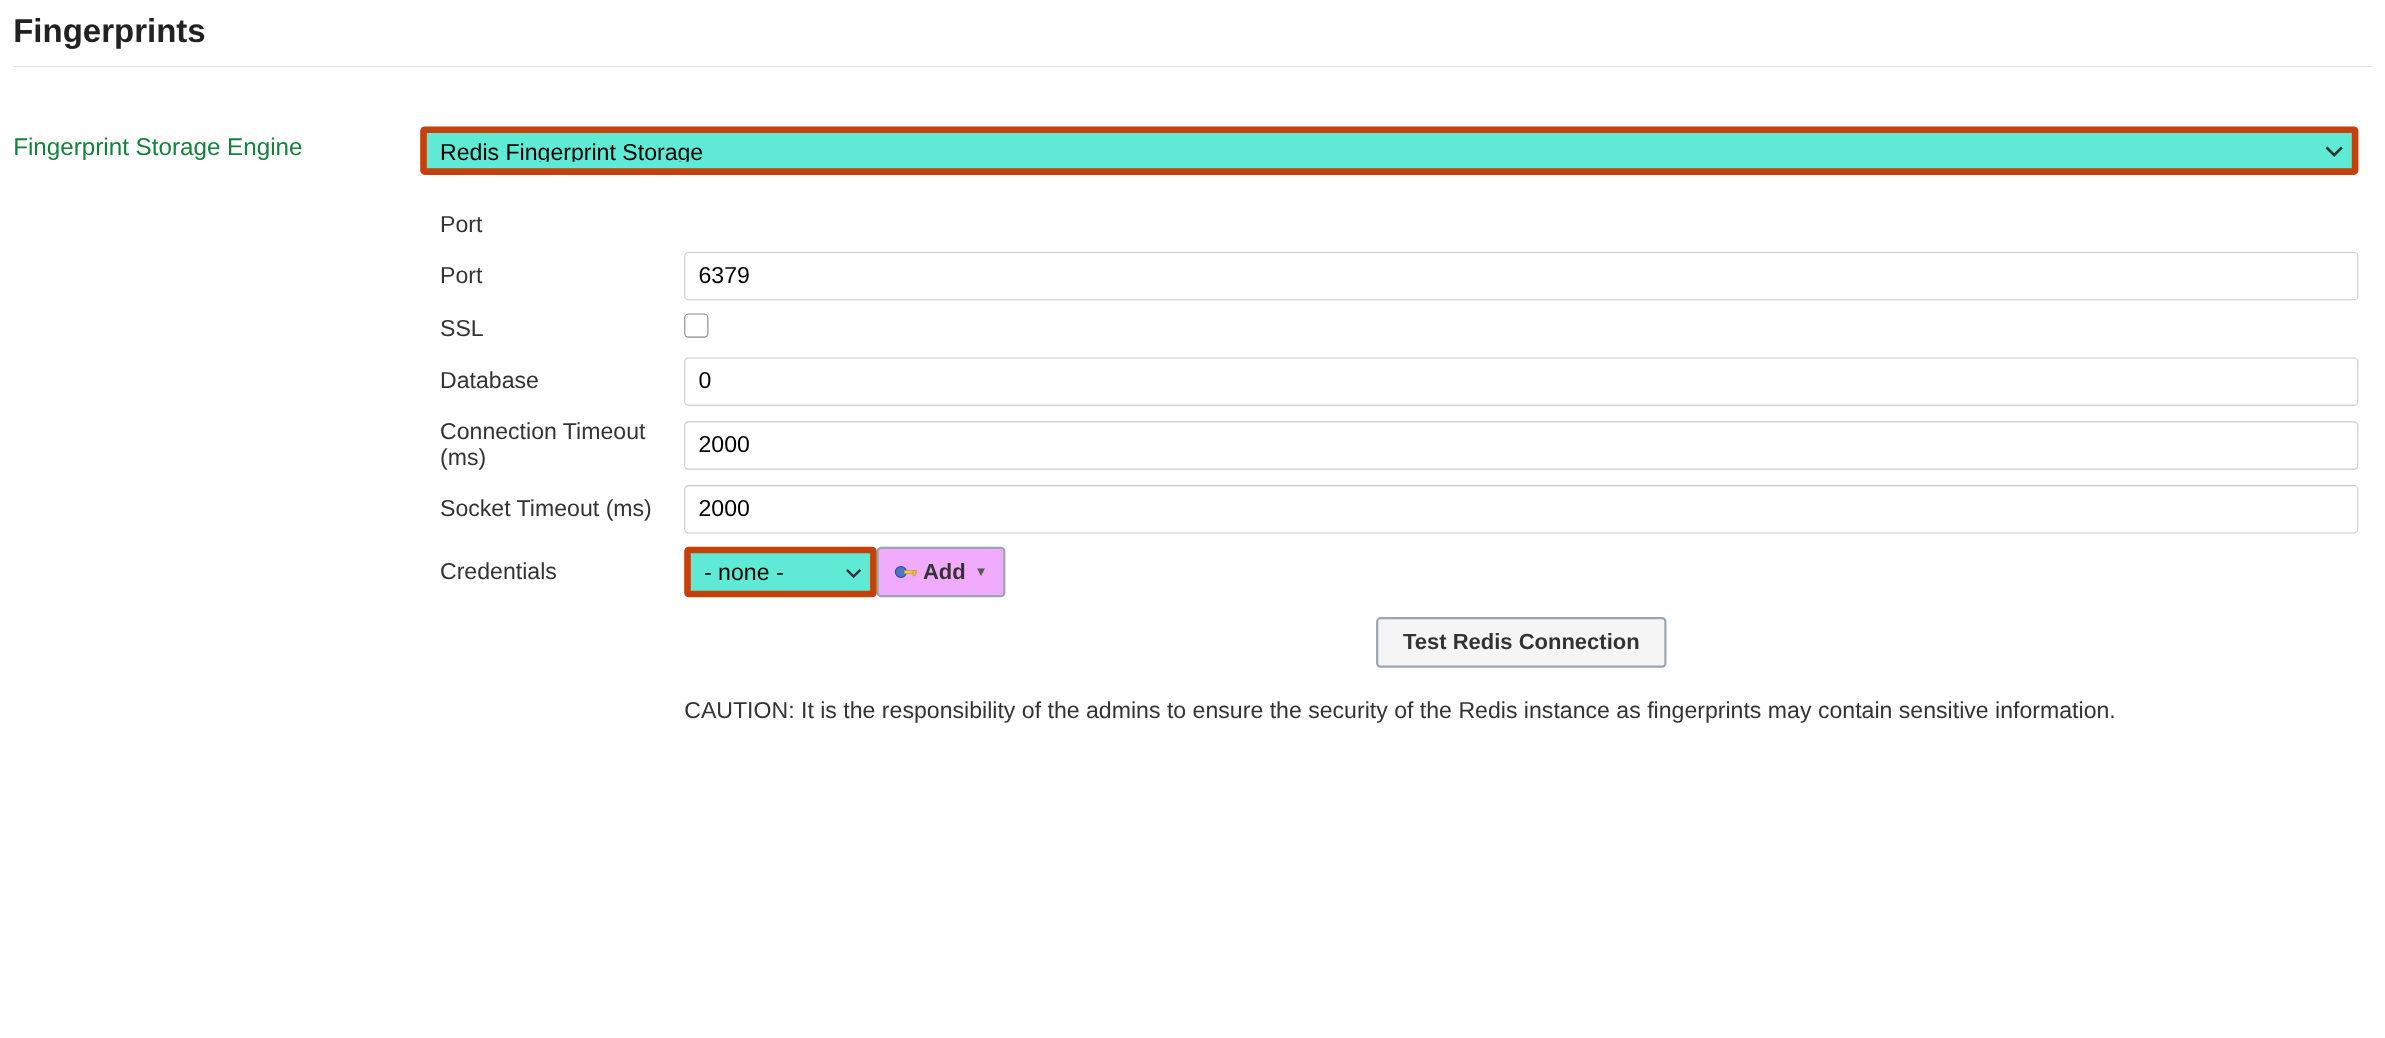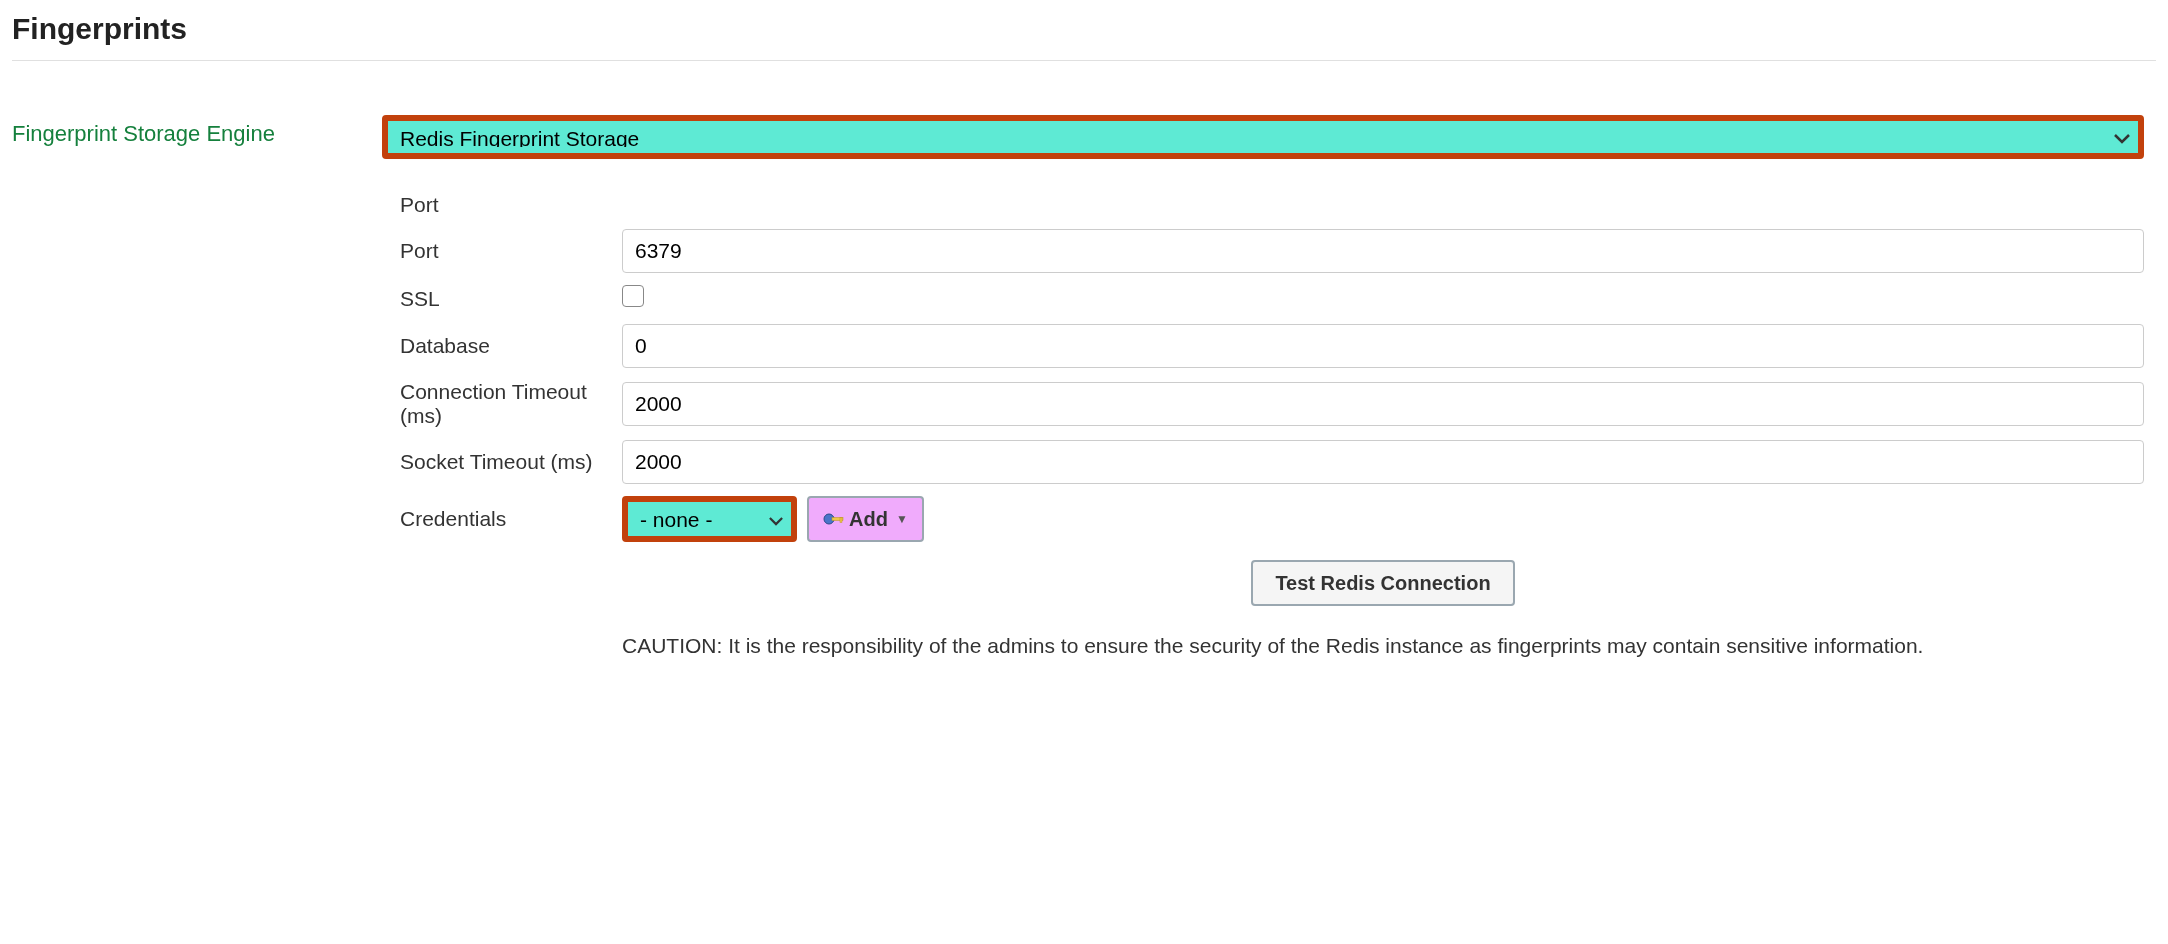--- a/index.html
+++ b/index.html
@@ -95,21 +95,21 @@
     height: 22px;
     border: 1.5px solid #888;
     border-radius: 4px;
     cursor: pointer;
     appearance: none;
     -webkit-appearance: none;
     background: #fff;
   }
   .credentials-row {
     display: flex;
-    gap: 10px;
+    gap: 0;
     align-items: center;
   }
   .credentials-select {
     position: relative;
     width: 175px;
   }
   .credentials-select select {
     width: 175px;
     height: 46px;
   }

